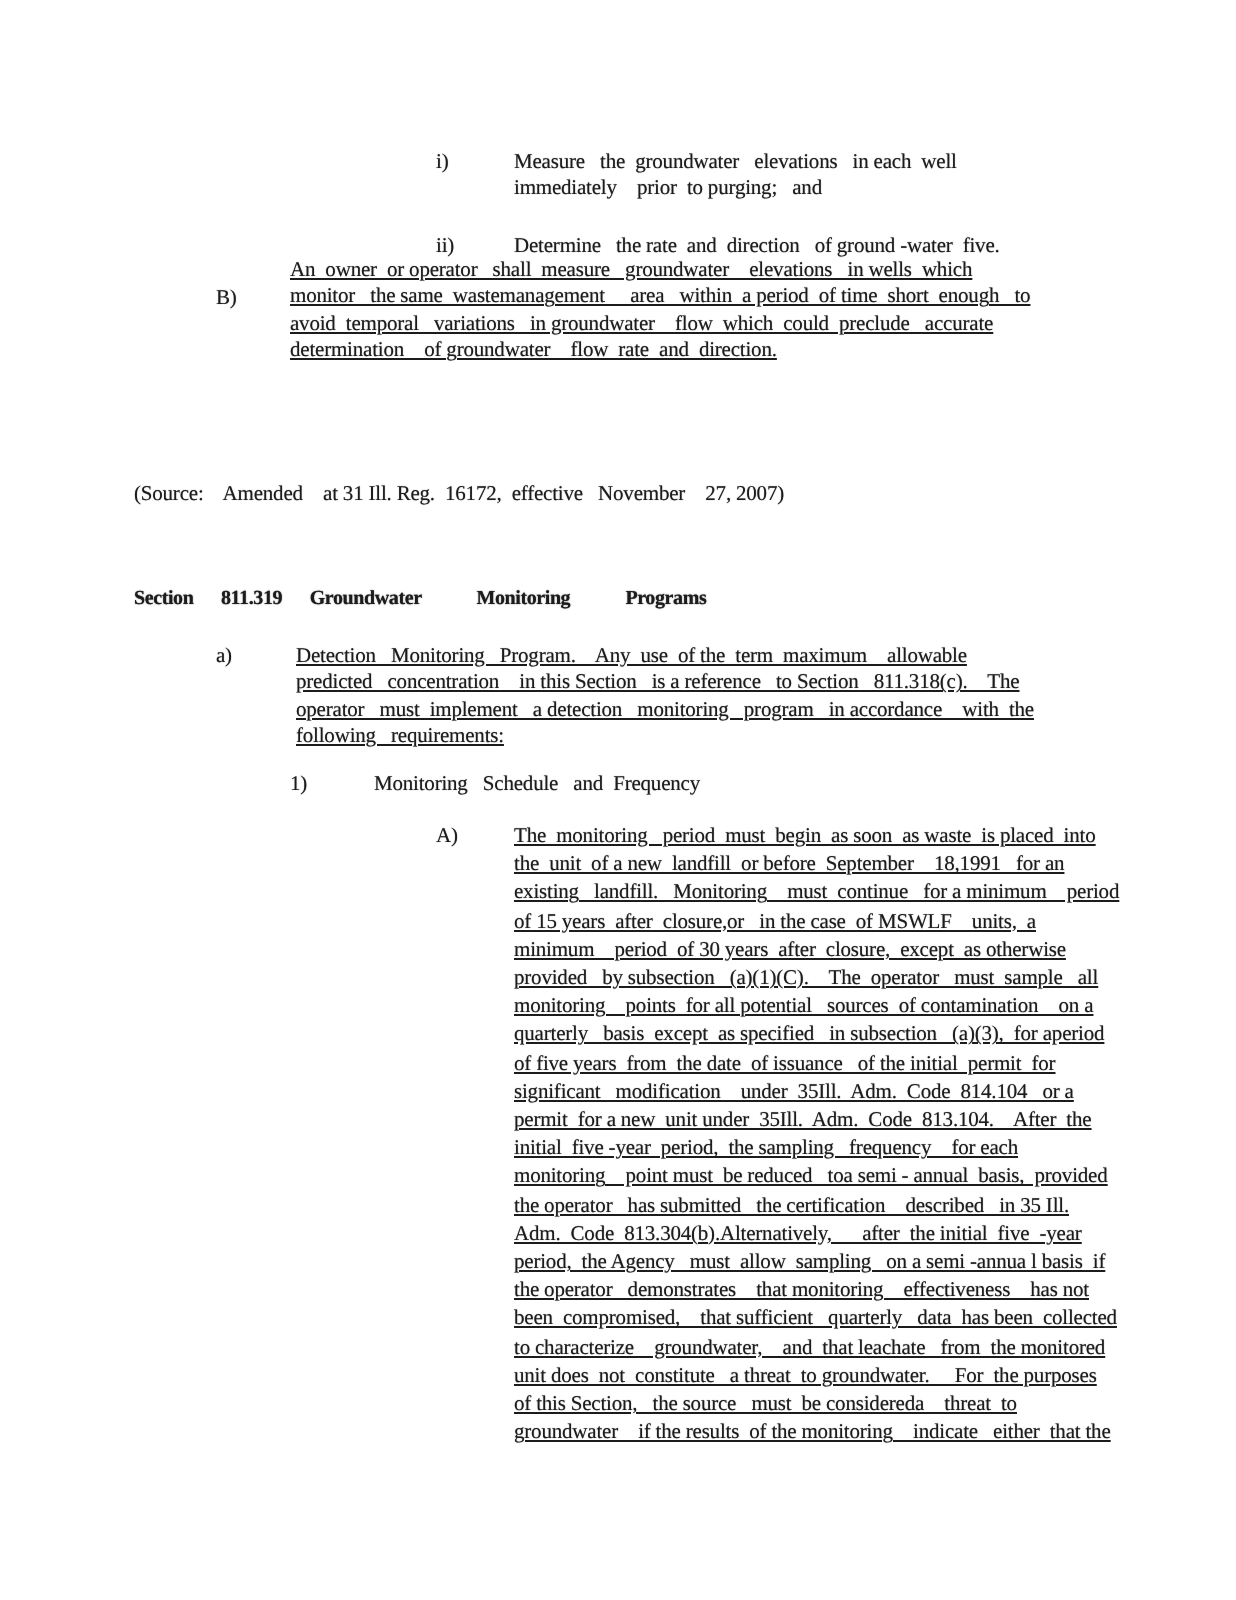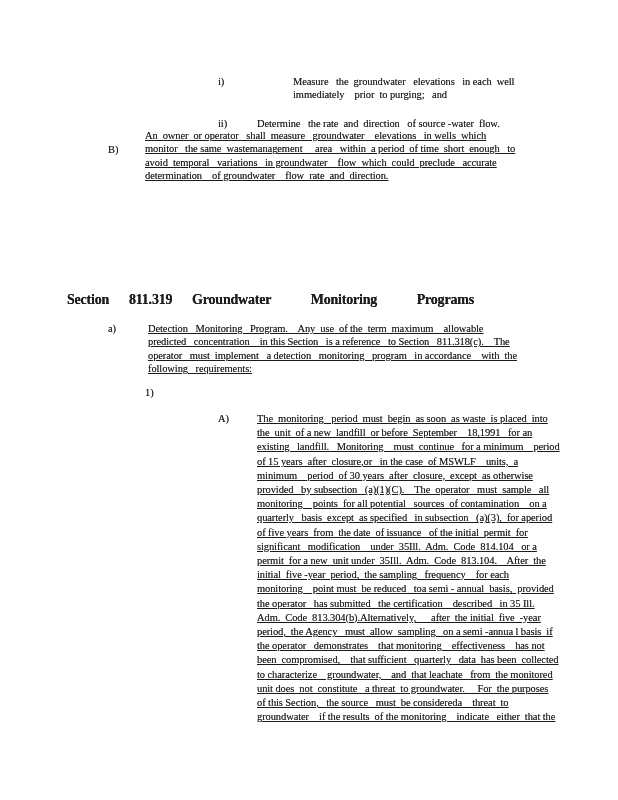--- a/index.html
+++ b/index.html
@@ -15,36 +15,36 @@
   .t {
     position: absolute;
     white-space: pre;
     font-size: 10.5px;
     line-height: 13.4px;
     letter-spacing: -0.1px;
     text-shadow: 0 0 0.5px rgba(25,25,25,0.6);
   }
   
   .i-marker   { left: 218px; top: 75px;  }
-  .i-text     { left: 257px; top: 75px; margin-left: 36px;  }
+  .i-text     { left: 257px; top: 75px;  }
   
   .ii-marker  { left: 218px; top: 117px; }
   .ii-text    { left: 257px; top: 117px; }
   
   .B-marker   { left: 108px; top: 143px; }
   .B-text     { left: 145px; top: 129px; text-decoration: underline; }
   
   .board-note { left: 145px; top: 213px; }
   
   .source     { left: 67px;  top: 241px; }
   
   .heading {
     left: 67px; top: 293px;
     font-weight: bold;
-    font-size: 14px;
+    font-size: 10px;
     letter-spacing: -0.2px;
     text-shadow: 0 0 0.6px rgba(15,15,15,0.85);
     font-family: Liberation Serif, serif;
   }
   
   .a-marker   { left: 108px; top: 322px; }
   .a-text     { left: 148px; top: 322px; text-decoration: underline; }
   
   .n1-marker  { left: 145px; top: 386px; }
   .n1-text    { left: 187px; top: 386px; }
@@ -55,39 +55,41 @@
 </head>
 <body>
 
 <div class="page">
 
   <div class="t i-marker">i)</div>
   <div class="t i-text">Measure   the  groundwater   elevations   in each  well
 immediately    prior  to purging;   and</div>
 
   <div class="t ii-marker">ii)</div>
-  <div class="t ii-text">Determine   the rate  and  direction   of source -water  flow.</div>
+  <div class="t ii-text">Determine   the rate  and  direction   of ground -water  five.</div>
 
   <div class="t B-marker">B)</div>
   <div class="t B-text">An  owner  or operator   shall  measure   groundwater    elevations   in wells  which
 monitor   the same  wastemanagement     area   within  a period  of time  short  enough   to
 avoid  temporal   variations   in groundwater    flow  which  could  preclude   accurate
 determination    of groundwater    flow  rate  and  direction.</div>
 
 
+  <div class="t source">(Source:    Amended    at 31 Ill. Reg.  16172,  effective   November    27, 2007)</div>
 
   <div class="t heading">Section      811.319      Groundwater            Monitoring            Programs</div>
 
   <div class="t a-marker">a)</div>
   <div class="t a-text">Detection   Monitoring   Program.    Any  use  of the  term  maximum    allowable
 predicted   concentration    in this Section   is a reference   to Section   811.318(c).    The
 operator   must  implement   a detection   monitoring   program   in accordance    with  the
 following   requirements:</div>
 
   <div class="t n1-marker">1)</div>
+  <div class="t n1-text">Monitoring   Schedule   and  Frequency</div>
 
   <div class="t A-marker">A)</div>
   <div class="t A-text">The  monitoring   period  must  begin  as soon  as waste  is placed  into
 the  unit  of a new  landfill  or before  September    18,1991   for an
 existing   landfill.   Monitoring    must  continue   for a minimum    period
 of 15 years  after  closure,or   in the case  of MSWLF    units,  a
 minimum    period  of 30 years  after  closure,  except  as otherwise
 provided   by subsection   (a)(1)(C).    The  operator   must  sample   all
 monitoring    points  for all potential   sources  of contamination    on a
 quarterly   basis  except  as specified   in subsection   (a)(3),  for aperiod

